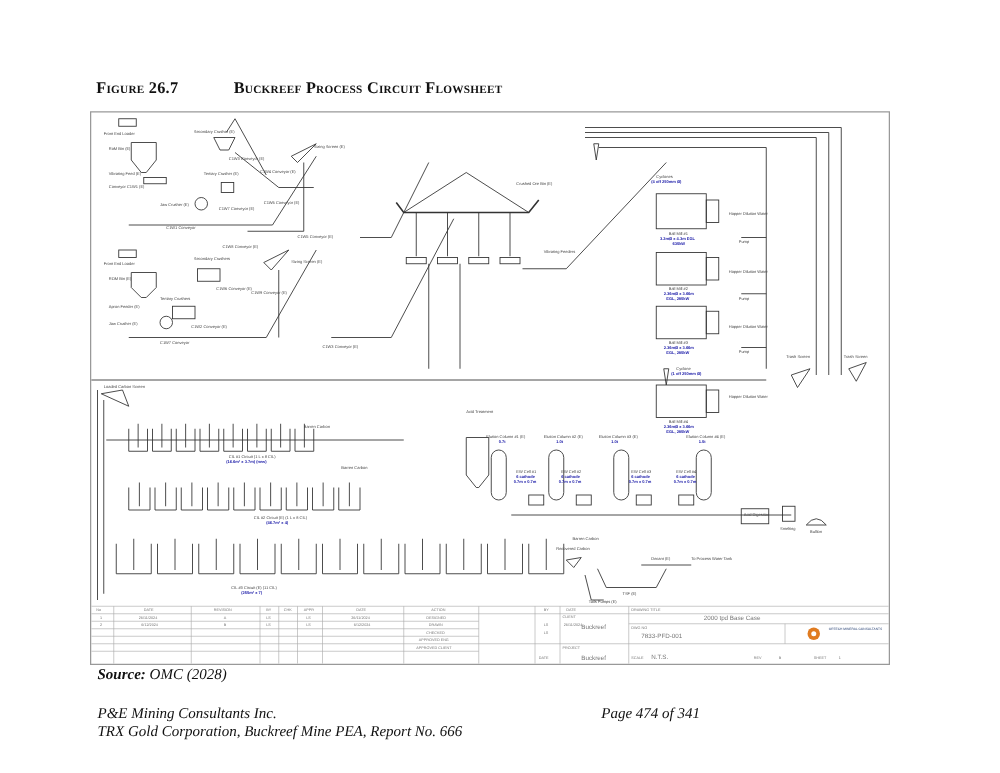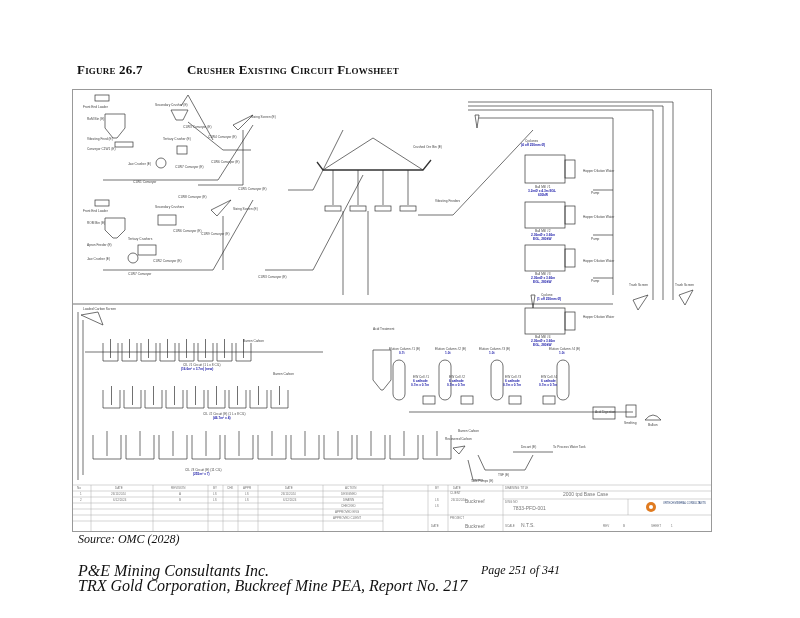--- a/index.html
+++ b/index.html
@@ -6,29 +6,29 @@
   body{width:800px;height:618px;position:relative;overflow:hidden;font-family:"Liberation Serif",serif;color:#111;}
   .fig-caption{position:absolute;left:77px;top:62px;font-family:"Liberation Serif",serif;font-weight:bold;font-size:13px;font-variant:small-caps;letter-spacing:0.2px;}
   .fig-caption .num{display:inline-block;width:110px;}
   .drawing{position:absolute;left:72px;top:89px;width:640px;height:443px;border:1px solid #999;box-sizing:border-box;background:#fff;}
   .drawing svg{position:absolute;left:0;top:0;}
   .lbl{font-family:"Liberation Sans",sans-serif;font-size:3.2px;fill:#444;}
   .lblb{font-family:"Liberation Sans",sans-serif;font-size:3.2px;fill:#1a1aa8;font-weight:bold;}
   .tbtext{font-family:"Liberation Sans",sans-serif;font-size:3px;fill:#777;}
   .tbbig{font-family:"Liberation Sans",sans-serif;font-size:5px;fill:#777;}
   .source{position:absolute;left:78px;top:532px;font-size:12px;font-style:italic;}
-  .source b{font-weight:normal;}
-  .footer-left{position:absolute;left:78px;top:563px;font-size:16px;font-style:italic;line-height:15px;}
+  .source b{font-weight:bold;}
+  .footer-left{position:absolute;left:78px;top:563px;font-size:12px;font-style:italic;line-height:15px;}
   .footer-right{position:absolute;left:481px;top:563px;font-size:12px;font-style:italic;}
 </style>
 </head>
 <body>
 
 <div class="fig-caption">
-  <span class="num">Figure 26.7</span><span>Crusher Existing Circuit Flowsheet</span>
+  <span class="num">Figure 26.7</span><span>Buckreef Process Circuit Flowsheet</span>
 </div>
 
 <div class="drawing">
   <svg width="638" height="441" viewBox="0 0 638 441">
     <g stroke="#333" stroke-width="0.7" fill="none">
 
       <g>
         <rect x="22" y="5" width="14" height="6"></rect>
         <polyline points="32,24 52,24 52,38 44,48 40,48 32,38 32,24"></polyline>
         <rect x="42" y="52" width="18" height="5"></rect>
@@ -366,15 +366,15 @@
         <text x="590" y="414" font-family="Liberation Sans, sans-serif" font-size="2.6" fill="#1f3a6e">ORTECH MINERAL CONSULTANTS</text>
       </g>
     </g>
   </svg>
 </div>
 
 <div class="source"><b>Source:</b> <span>OMC (2028)</span></div>
 
 <div class="footer-left">
   <div>P&amp;E Mining Consultants Inc.</div>
-  <div>TRX Gold Corporation, Buckreef Mine PEA, Report No. 217</div>
+  <div>TRX Gold Corporation, Buckreef Mine PEA, Report No. 666</div>
 </div>
-<div class="footer-right">Page 251 of 341</div>
+<div class="footer-right">Page 474 of 341</div>
 
 </body></html>

